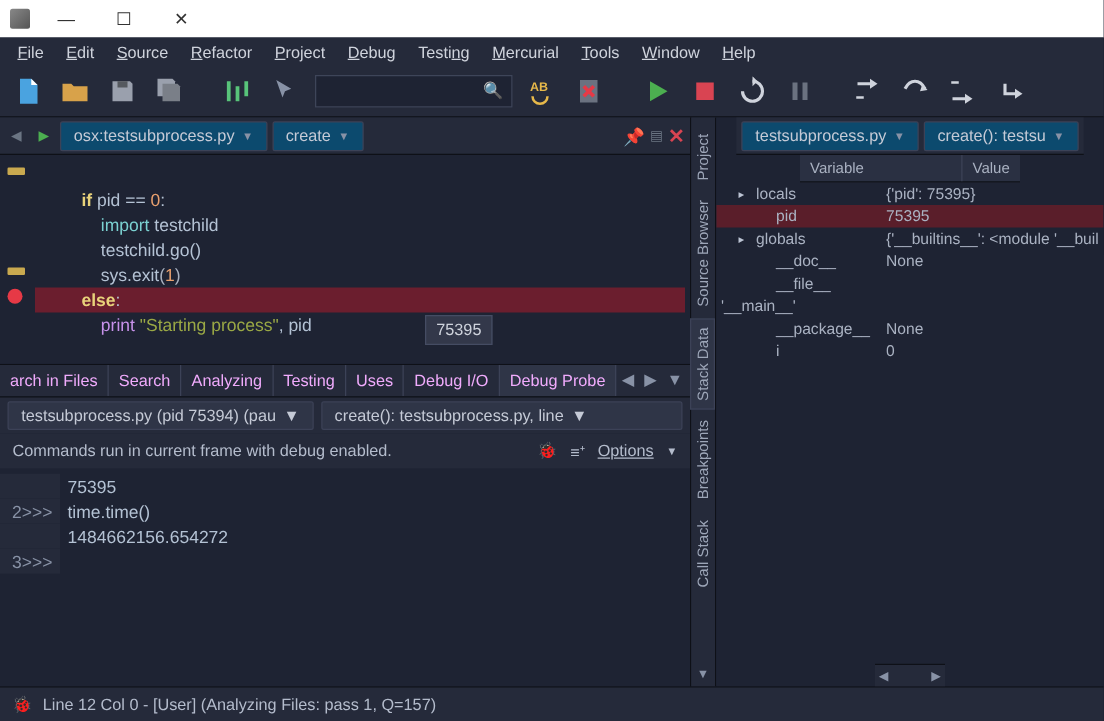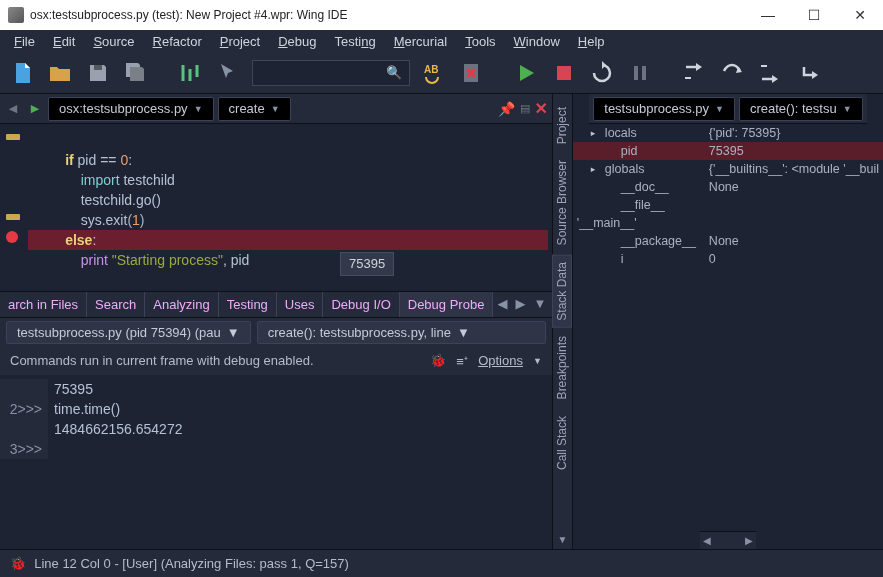--- a/index.html
+++ b/index.html
@@ -20,21 +20,21 @@
 .searchbox{ width:158px; height:26px; background:#1e2333; border:1px solid #3e4559; display:flex; align-items:center; padding:0 6px;}
 .searchbox .mag{color:#6b7280;font-size:13px;}
 
 .mainrow{display:flex; height:calc(100% - 30px - 22px - 42px - 28px);}
 .leftcol{width:560px; display:flex; flex-direction:column; border-right:1px solid #0e1017;}
 .rightcol{flex:1; display:flex;}
 
 .tabstrip{height:30px; background:#252a3a; display:flex; align-items:center; padding:0 4px; gap:4px; border-bottom:1px solid #0e1017;}
 .navarr{width:18px;text-align:center;color:#6b7583;font-size:11px;}
 .navarr.active{color:#4caf50;}
-.tab{height:24px; background:#000000; padding:0 10px; display:flex; align-items:center; gap:6px; font-size:13px; color:#c5cad6; border:1px solid #3c4257; border-radius:2px;}
+.tab{height:24px; background:#0c4a6e; padding:0 10px; display:flex; align-items:center; gap:6px; font-size:13px; color:#c5cad6; border:1px solid #3c4257; border-radius:2px;}
 .tab .caret{font-size:9px;color:#8892a6;}
 .tabstrip .spacer{flex:1;}
 .tabstrip .pin{color:#4a9fd8;font-size:14px;}
 .tabstrip .closex{color:#d94452;font-size:16px;font-weight:bold;}
 .tabstrip .pg{color:#6b7583;font-size:11px;}
 
 .editor{flex:1; background:#1e2333; position:relative; font-family:Consolas,monospace; font-size:14px; line-height:20px; overflow:hidden;}
 .gutter{position:absolute;left:0;top:0;width:28px;height:100%;background:#1e2333;}
 .gut-mark{position:absolute;left:6px;width:14px;height:6px;background:#c9a94f;border-radius:1px;}
 .gut-bp{position:absolute;left:6px;width:12px;height:12px;background:#e63946;border-radius:50%;}
@@ -88,21 +88,20 @@
 .rp-scroll .sa{width:14px;text-align:center;color:#8892a6;font-size:10px;}
 
 .statusbar{height:28px;background:#252a3a;display:flex;align-items:center;padding:0 10px;gap:8px;font-size:13px;color:#b4bccc;border-top:1px solid #0e1017;}
 .statusbar .bug{color:#d0d070;}
 </style>
 </head>
 <body>
 
 <div class="titlebar">
   <div class="ticon"></div>
-  <div class="ttxt">osx:testsubprocess.py (test): New Project #4.wpr: Wing IDE</div>
   <div class="winbtns">
     <div class="winbtn">—</div>
     <div class="winbtn">☐</div>
     <div class="winbtn close">✕</div>
   </div>
 </div>
 
 <div class="menubar">
   <span><u>F</u>ile</span>
   <span><u>E</u>dit</span>
@@ -333,20 +332,24 @@
       <div class="rp-tabs">
         <div class="tab">
             <span>testsubprocess.py</span>
             <span class="caret">▼</span>
           </div>
         <div class="tab" style="flex:1">
             <span>create(): testsu</span>
             <span class="caret">▼</span>
           </div>
       </div>
+      <div class="rp-tree-hdr">
+        <div class="col c1">Variable</div>
+        <div class="col">Value</div>
+      </div>
       <div class="rp-tree">
         <div class="trow lvl1">
             <div class="c1">
               <span class="tri">▸</span>
               <span class="lbl">locals</span>
             </div>
             <div class="c2">{'pid': 75395}</div>
           </div>
         <div class="trow lvl2 sel">
             <div class="c1">

